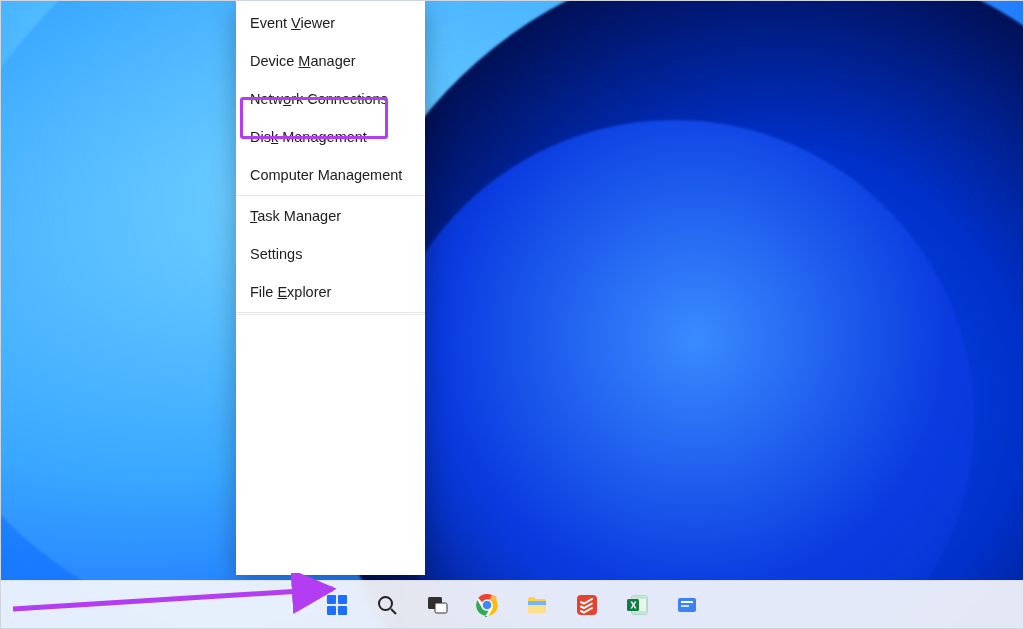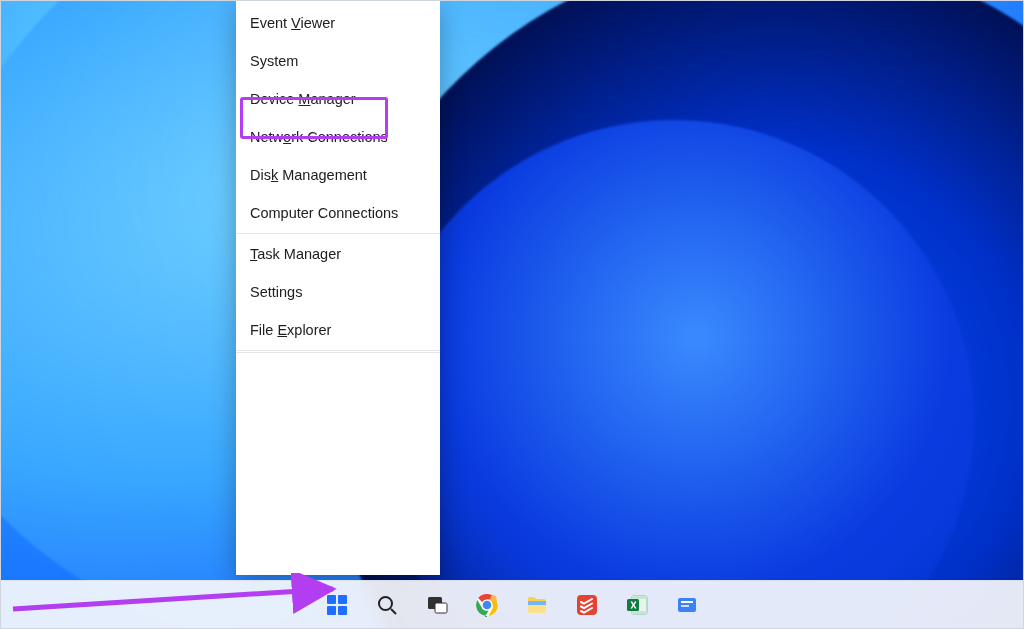--- a/index.html
+++ b/index.html
@@ -39,21 +39,21 @@
         transform: rotate(-30deg); }
   .b4 { width:1200px; height:700px; left:-50px; top:-200px;
         background: radial-gradient(ellipse at 50% 60%, #5ac0ff55 0%, transparent 60%);
         transform: rotate(10deg); }
 
   
   .context-menu {
     position: absolute;
     left: 236px;
     top: 0;
-    width: 204px;
+    width: 189px;
     height: 575px;
     background: #ffffff;
     padding: 4px 0;
     box-sizing: border-box;
     z-index: 20;
     box-shadow: 0 8px 24px rgba(0,0,0,.28);
   }
   .context-menu .item {
     display: flex;
     align-items: center;
@@ -138,33 +138,30 @@
   <div class="blade b4"></div>
   <div class="blade b2"></div>
   <div class="blade b3"></div>
 </div>
 
 <div class="context-menu" id="ctx">
     <div class="item">
       <span class="label">Event <u>V</u>iewer</span>
     </div>
     <div class="item">
-      <span class="label">System</span>
-    </div>
-    <div class="item">
       <span class="label">Device <u>M</u>anager</span>
     </div>
     <div class="item">
       <span class="label">Netw<u>o</u>rk Connections</span>
     </div>
     <div class="item">
       <span class="label">Dis<u>k</u> Management</span>
     </div>
     <div class="item">
-      <span class="label">Computer Connections</span>
+      <span class="label">Computer Management</span>
     </div>
     <div class="sep"></div>
     <div class="item">
       <span class="label"><u>T</u>ask Manager</span>
     </div>
     <div class="item">
       <span class="label">Settin<u>g</u>s</span>
     </div>
     <div class="item">
       <span class="label">File <u>E</u>xplorer</span>

